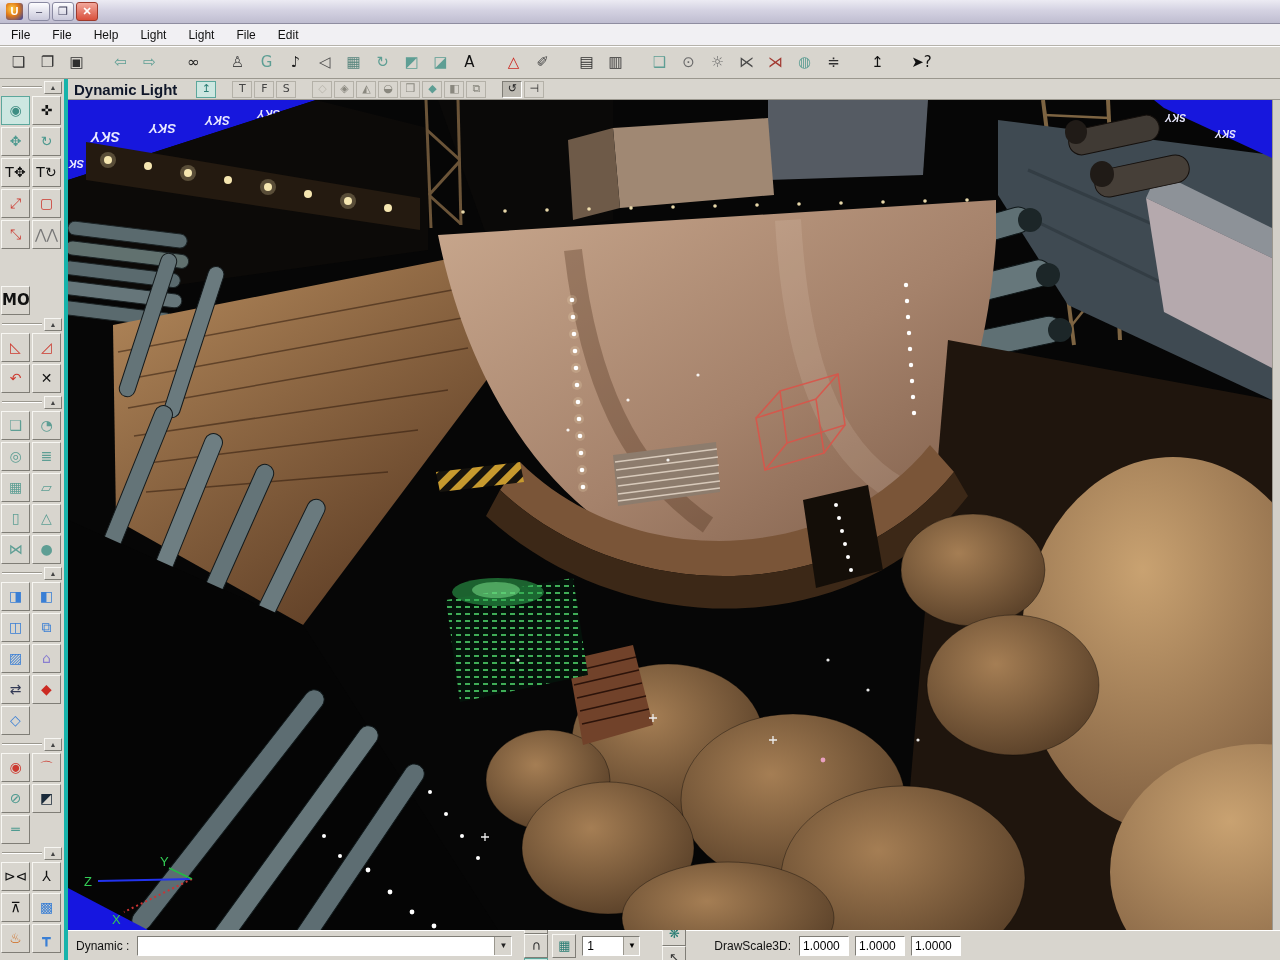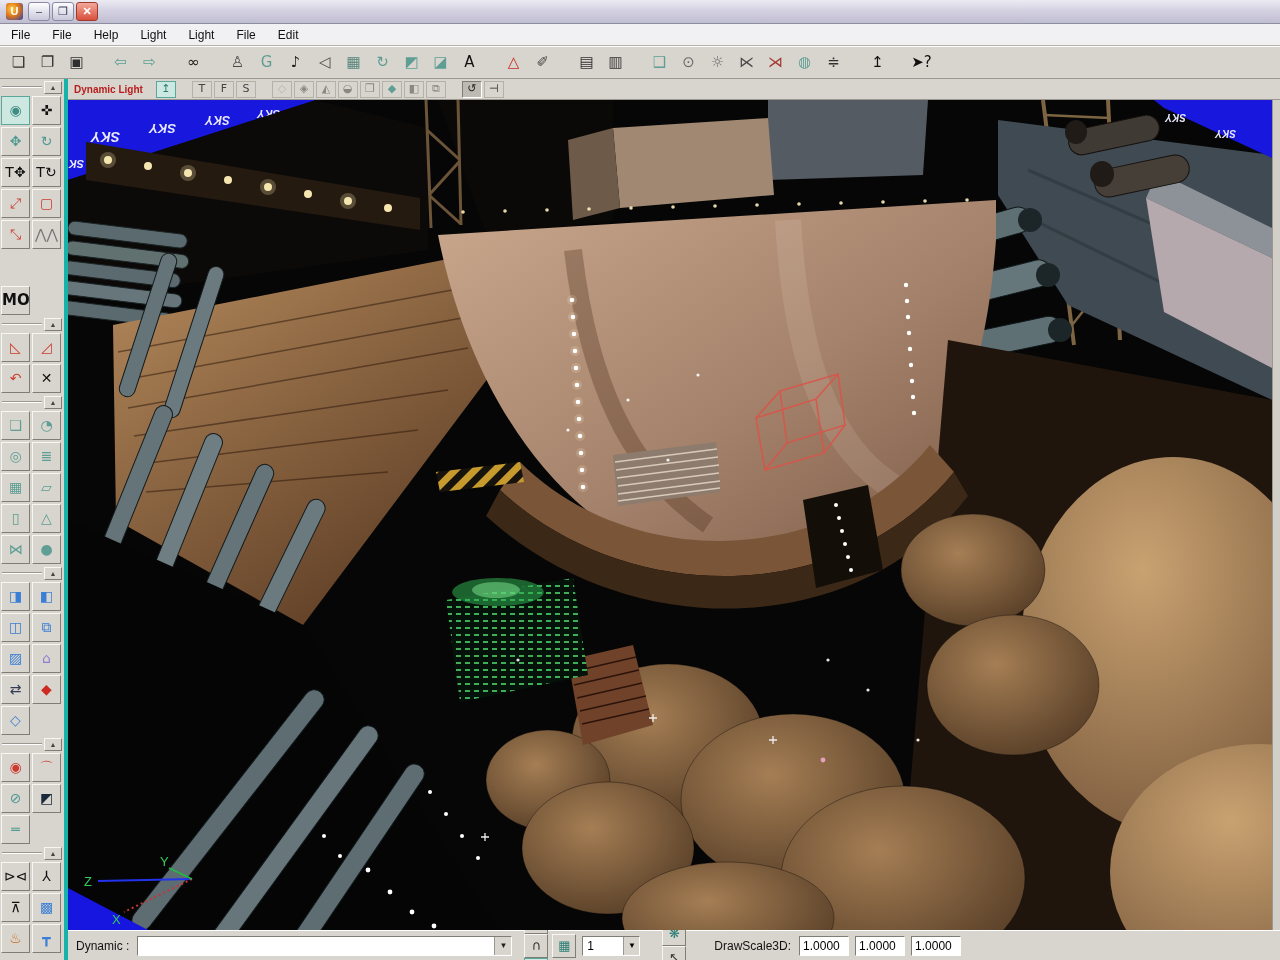--- a/index.html
+++ b/index.html
@@ -47,21 +47,21 @@
     text-align:center; overflow:hidden; white-space:nowrap; }
   .tbx-btn.sel { background:#cde7e1; border-color:#5ca79c; }
   .tbx-btn.mov { font-size:15px; font-weight:bold; letter-spacing:0;margin-top:36px; }
   .tbx-spacer { width:31px; height:31px; }
 
   .splitter { width:4px; background:#17b3ab; }
 
   .rightcol { flex:1; display:flex; flex-direction:column; }
   .vheader { height:21px; background:#d8d5ce; display:flex; align-items:center;
     border-bottom:1px solid #9a978e; }
-  .vheader-label { font-weight:bold; font-size:10px; color:#b91c1c; margin:0 12px 0 6px; }
+  .vheader-label { font-weight:bold; font-size:15px; color:#0f172a; margin:0 18px 0 6px; }
   .vh-btn { width:20px; height:17px; margin:0 1px; background:#d8d5ce;
     border:1px solid #b4b1a8; font-family:"DejaVu Sans", sans-serif; font-size:11px;
     line-height:14px; text-align:center; color:#555; }
   .vh-btn.sel { background:#cde7e1; border-color:#5ca79c; }
   .vh-btn.pressed { background:#bdbab2; border-color:#7f7d76 #fff #fff #7f7d76; }
   .vh-gap { width:14px; }
 
   .middle { flex:1; display:flex; }
   .viewport { flex:1; position:relative; background:#060606; overflow:hidden; }
   .viewport svg { display:block; }

